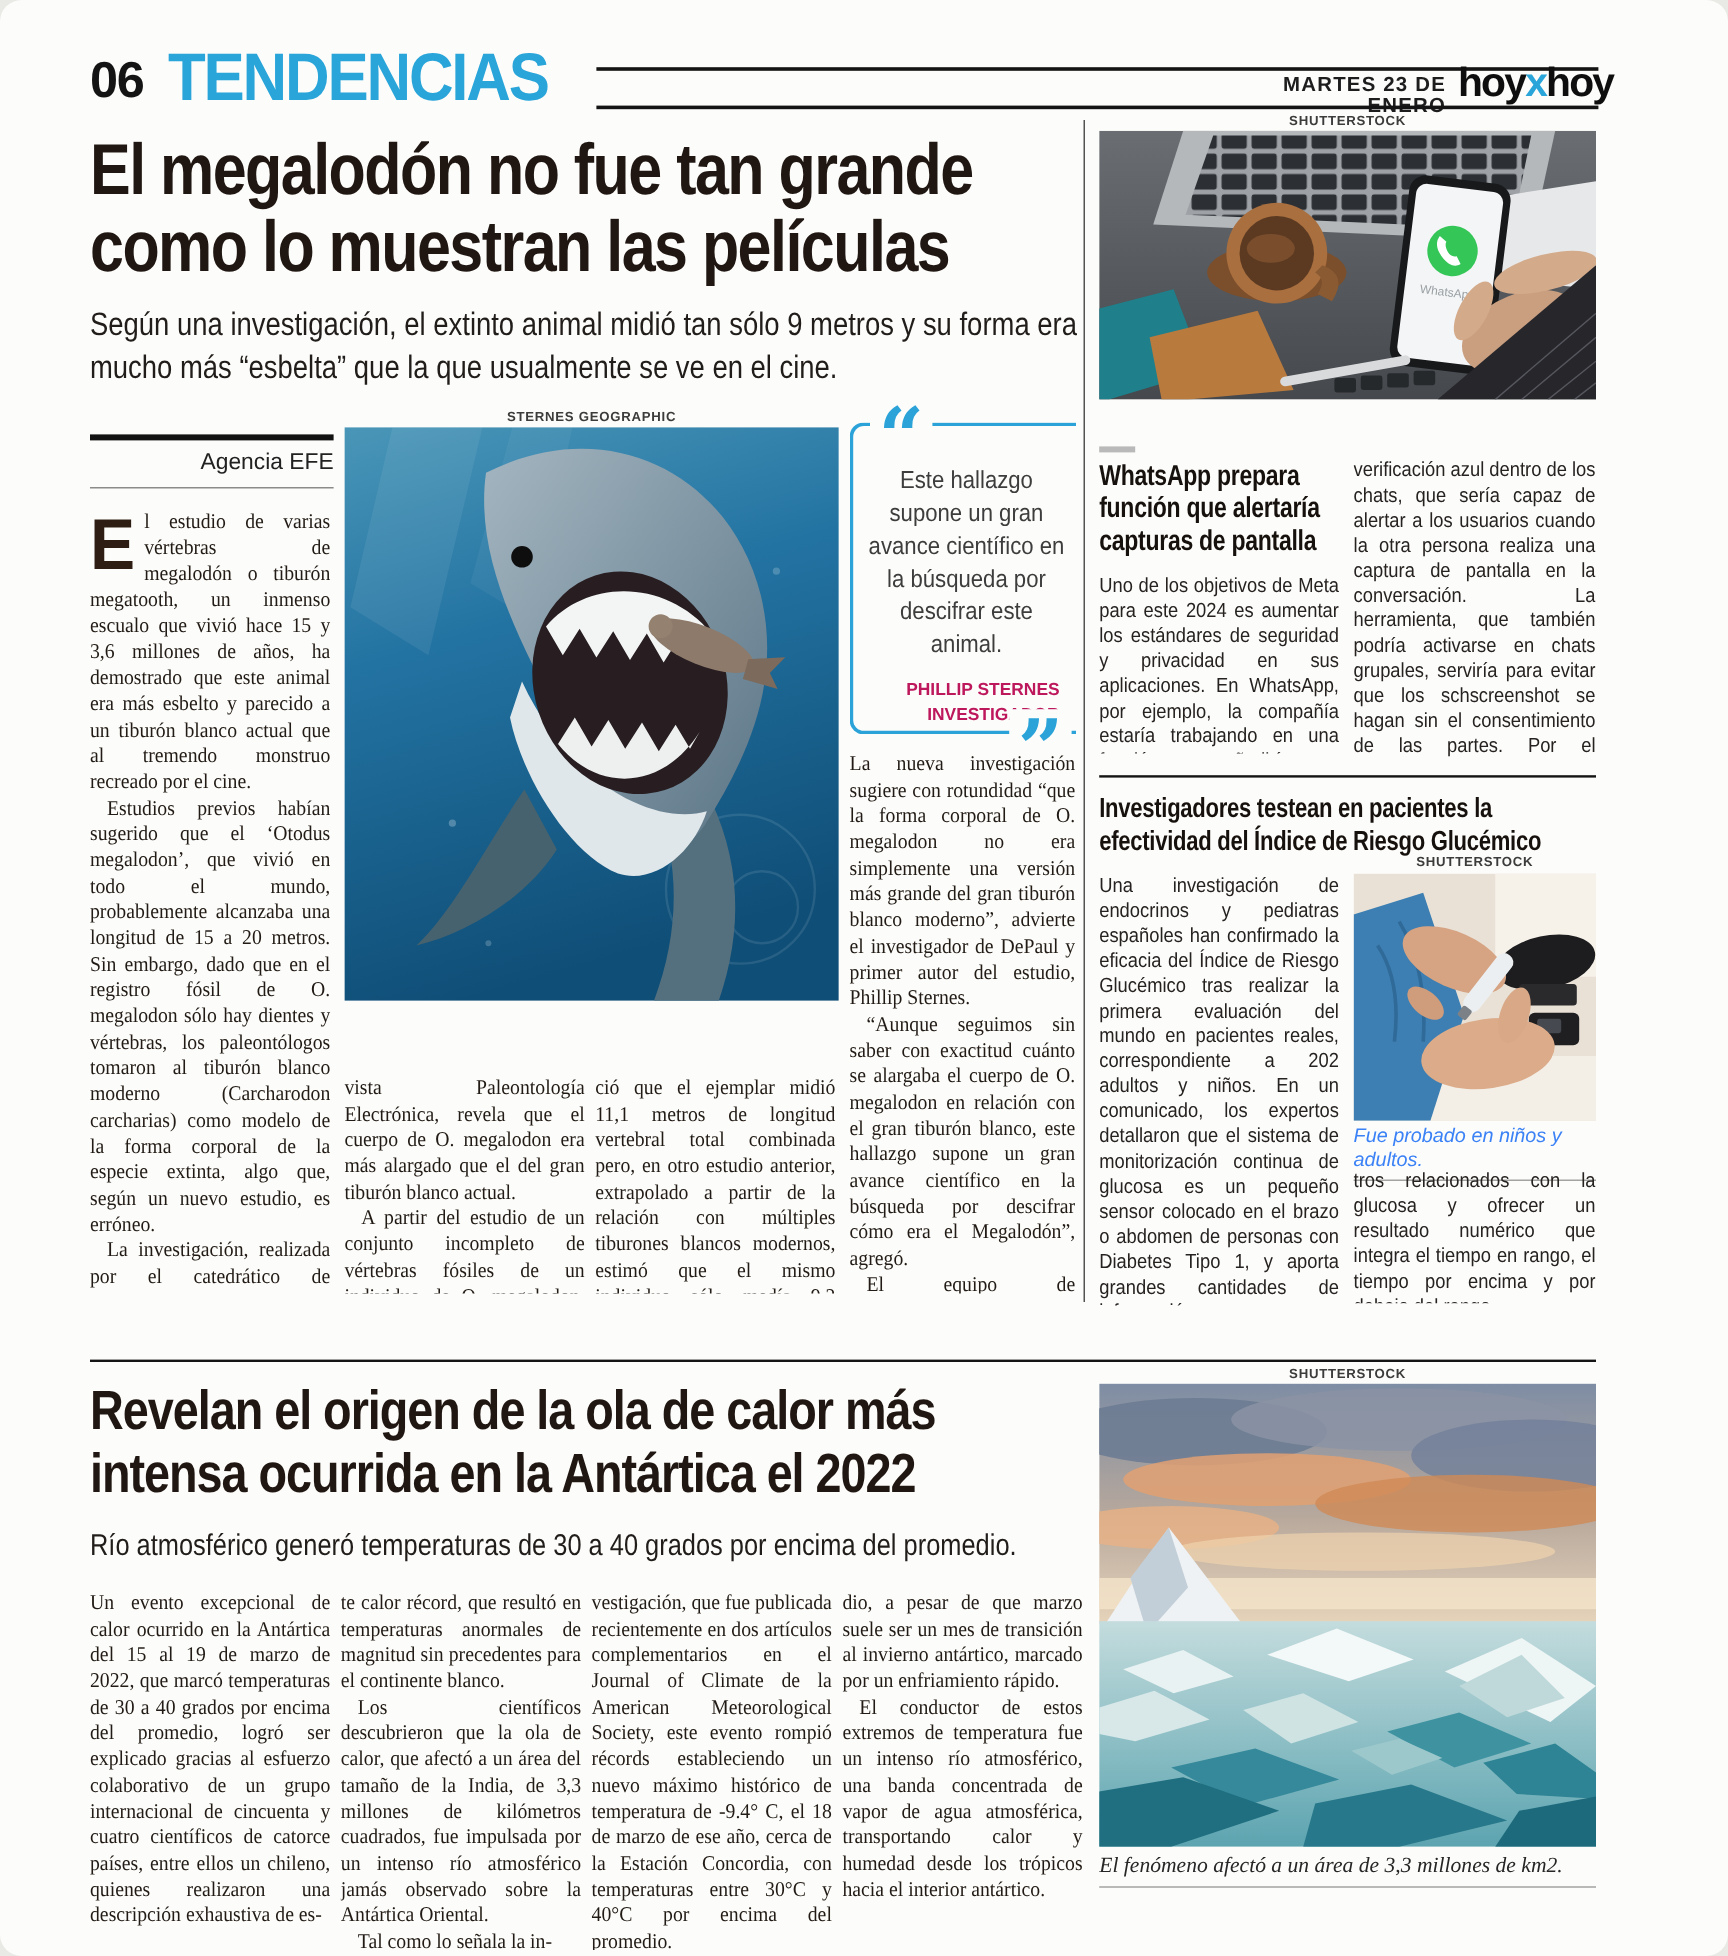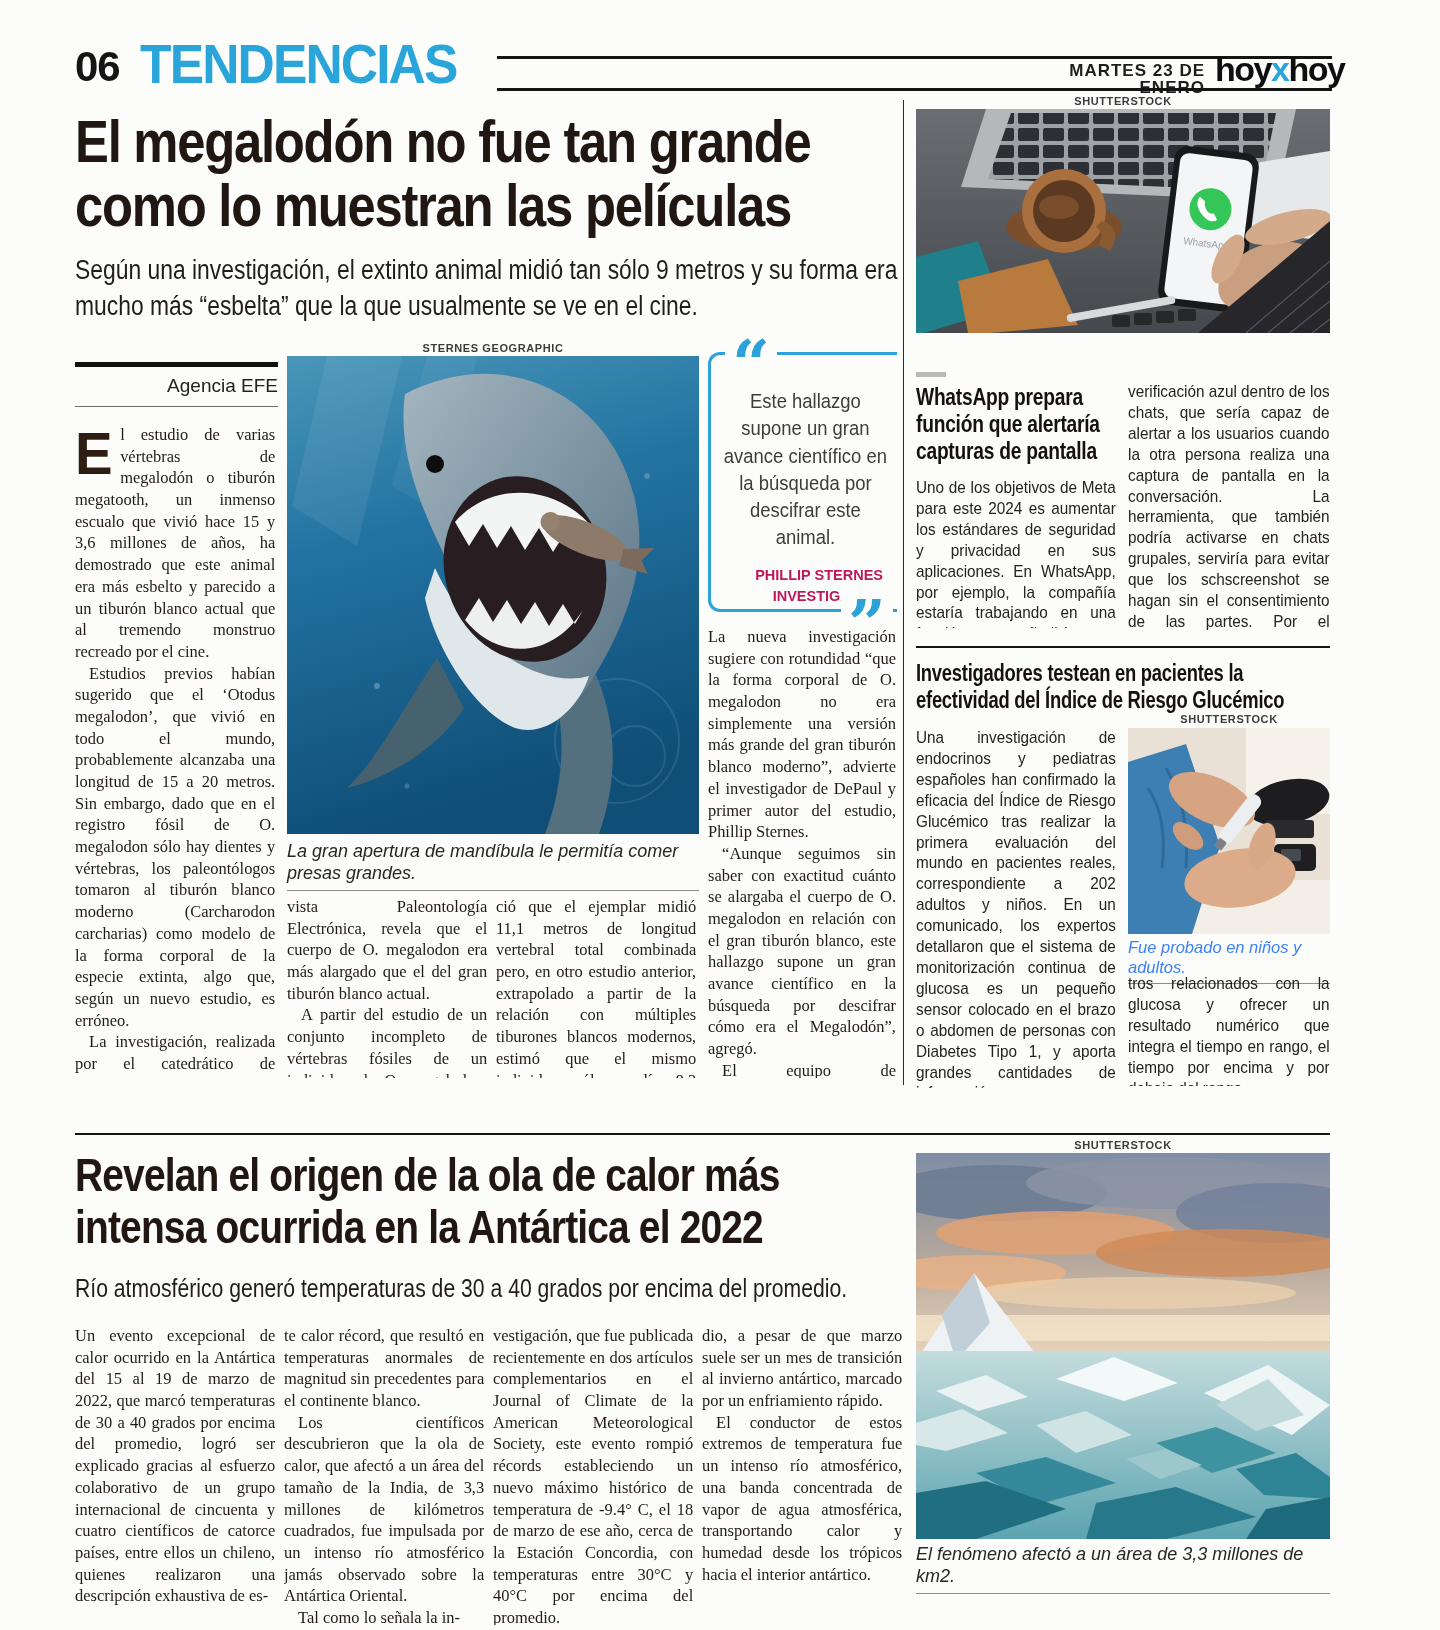--- a/index.html
+++ b/index.html
@@ -1,17 +1,17 @@
 <!DOCTYPE html>
 <html lang="es"><head>
 <meta charset="utf-8">
 <style>
   html,body{margin:0;padding:0;background:#e9e9e6;}
   #page{position:relative;width:1440px;height:1630px;background:#fcfcfa;margin:0 auto;overflow:hidden;
-        font-family:"Liberation Sans",sans-serif;color:#1c1713;}
+        font-family:"Liberation Sans",sans-serif;color:#1c1713;border-radius:18px;}
   .abs{position:absolute;}
   .cx{transform-origin:0 0;}
   
   .pagenum{font:800 42px/1 "Liberation Sans",sans-serif;color:#141414;letter-spacing:-1px;}
   .section{font:900 56px/1 "Liberation Sans",sans-serif;color:#29a5da;letter-spacing:-2px;}
   .hrule{background:#141414;}
   .date{font:600 17px/1 "Liberation Sans",sans-serif;color:#1d1d1d;letter-spacing:1px;text-align:right;}
   .brand{font:900 34px/1 "Liberation Sans",sans-serif;color:#0e0e0e;letter-spacing:-1.5px;text-align:right;}
   .brand .bx{color:#29a5da;}
   
@@ -109,21 +109,20 @@
     <path d="M150,302 C122,342 92,402 60,432 C102,422 152,392 177,352 Z" fill="#46626f"></path>
     <g transform="rotate(22 298 182)">
       <ellipse cx="298" cy="182" rx="46" ry="16" fill="#8d7a6b"></ellipse>
       <path d="M338,178 l28,-13 -7,17 11,10 -30,3 Z" fill="#7c6a5c"></path>
       <circle cx="260" cy="180" r="10" fill="#95816f"></circle>
     </g>
     <circle cx="90" cy="330" r="3" fill="#ffffff" opacity="0.25"></circle>
     <circle cx="120" cy="430" r="2.5" fill="#ffffff" opacity="0.2"></circle>
     <circle cx="360" cy="120" r="3" fill="#ffffff" opacity="0.2"></circle>
   </svg>
-  <div class="abs caption" style="left:287px;top:841px;width:412px;">La gran apertura de mandíbula le permitía comer presas grandes.</div>
 
   <div class="abs cx serif" style="left:287px;top:896px;width:213px;height:182px;transform:scaleX(.94);">
     <p>vista Paleontología Electrónica, revela que el cuerpo de O. megalodon era más alargado que el del gran tiburón blanco actual.</p>
     <p>A partir del estudio de un conjunto incompleto de vértebras fósiles de un individuo de O. megalodon, descrito anteriormente, se estable-</p>
   </div>
   <div class="abs cx serif" style="left:496px;top:896px;width:213px;height:182px;transform:scaleX(.94);">
     <p>ció que el ejemplar midió 11,1 metros de longitud vertebral total combinada pero, en otro estudio anterior, extrapolado a partir de la relación con múltiples tiburones blancos modernos, estimó que el mismo individuo sólo medía 9,2 metros de longitud total, incluida la cabeza.</p>
   </div>
 
   <div class="abs quote-box" style="left:708px;top:352px;width:186px;height:254px;">
@@ -267,21 +266,21 @@
     <polygon points="0,270 46,256 92,280 30,298 0,292" fill="#d8e8e8"></polygon>
     <polygon points="120,272 170,258 216,282 160,300" fill="#cfe3e3"></polygon>
     <polygon points="240,290 300,274 360,300 296,320" fill="#3f93a1"></polygon>
     <polygon points="320,316 380,300 414,324 414,346 348,342" fill="#2e8494"></polygon>
     <polygon points="60,320 130,304 200,330 120,352" fill="#35899a"></polygon>
     <polygon points="0,340 70,328 150,356 60,386 0,386" fill="#1f6f80"></polygon>
     <polygon points="180,350 260,334 340,364 250,386 170,386" fill="#27788a"></polygon>
     <polygon points="350,356 414,344 414,386 330,386" fill="#1d6a7c"></polygon>
     <polygon points="210,306 250,296 286,312 244,326" fill="#9cc8cb"></polygon>
   </svg>
-  <div class="abs caption" style="left:916px;top:1544px;width:414px;">El fenómeno afectó a un área de 3,3 millones de km2.</div>
+  <div class="abs caption" style="left:916px;top:1544px;width:414px;font-family:Liberation Serif, serif;">El fenómeno afectó a un área de 3,3 millones de km2.</div>
 
   <div class="abs cx serif" style="left:75px;top:1325px;width:213px;height:300px;transform:scaleX(.94);">
     <p>Un evento excepcional de calor ocurrido en la Antártica del 15 al 19 de marzo de 2022, que marcó temperaturas de 30 a 40 grados por encima del promedio, logró ser explicado gracias al esfuerzo colaborativo de un grupo internacional de cincuenta y cuatro científicos de catorce países, entre ellos un chileno, quienes realizaron una descripción exhaustiva de es-</p>
   </div>
   <div class="abs cx serif" style="left:284px;top:1325px;width:213px;height:300px;transform:scaleX(.94);">
     <p>te calor récord, que resultó en temperaturas anormales de magnitud sin precedentes para el continente blanco.</p>
     <p>Los científicos descubrieron que la ola de calor, que afectó a un área del tamaño de la India, de 3,3 millones de kilómetros cuadrados, fue impulsada por un intenso río atmosférico jamás observado sobre la Antártica Oriental.</p>
     <p>Tal como lo señala la in-</p>
   </div>
   <div class="abs cx serif" style="left:493px;top:1325px;width:213px;height:300px;transform:scaleX(.94);">

